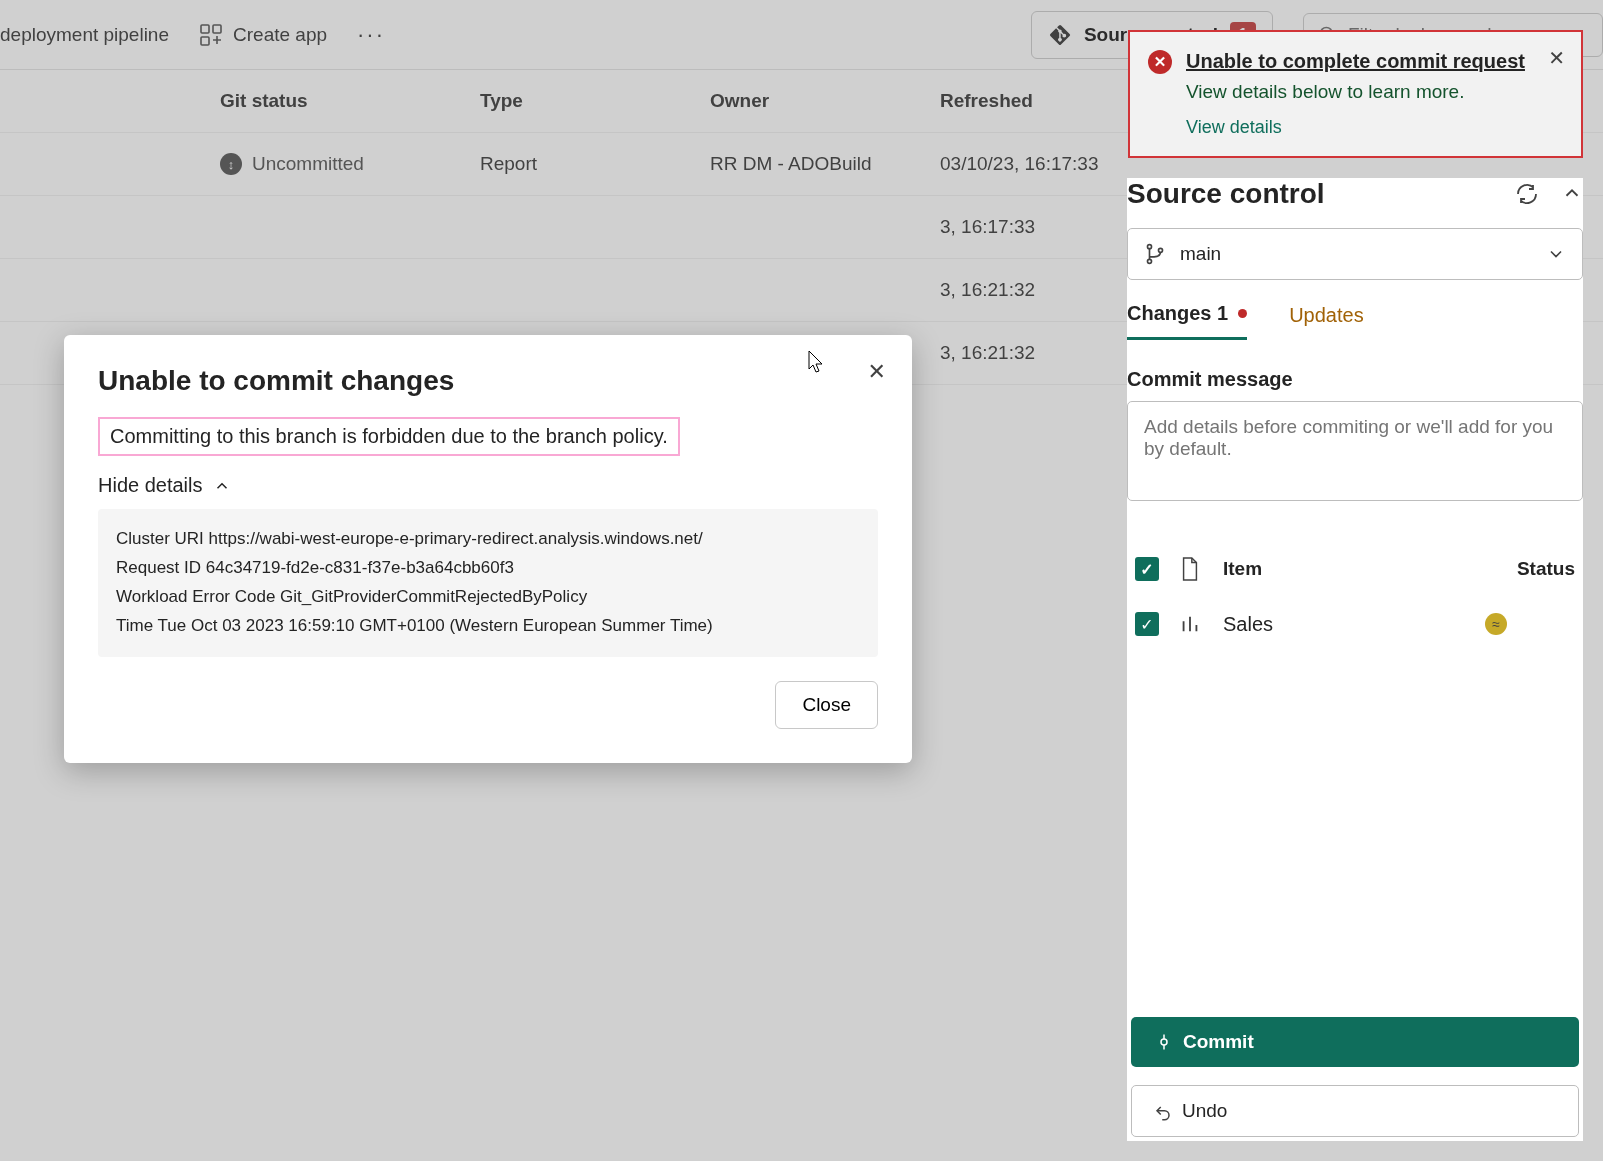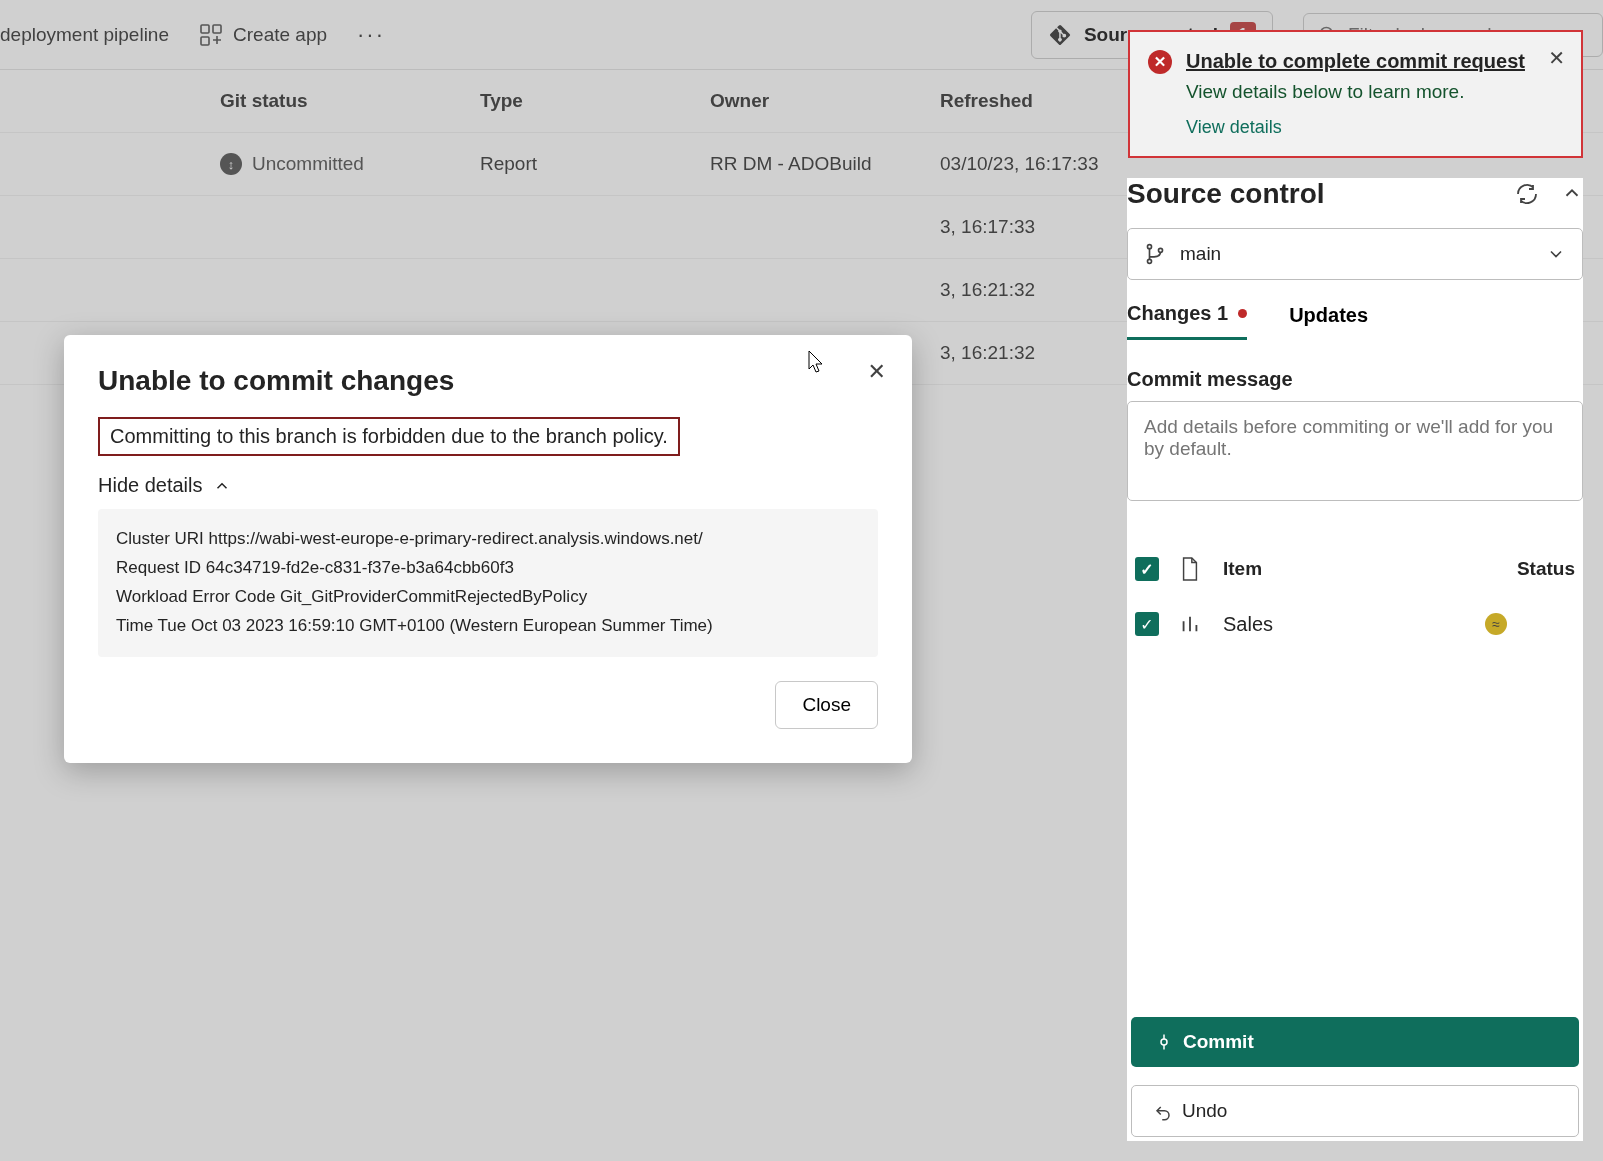--- a/index.html
+++ b/index.html
@@ -77,21 +77,21 @@
     box-shadow: 0 8px 30px rgba(0,0,0,0.25);
     padding: 30px 34px 34px 34px;
   }
   .dialog h2 { font-size:28px; font-weight:600; margin-bottom:20px; }
   .dialog .close-x {
     position:absolute; top:24px; right:26px;
     font-size:22px; color:#424242; cursor:pointer; background:none; border:none;
   }
   .dialog .msg {
     font-size:20px; color:#242424;
-    border:2px solid #7f1d1d; padding:6px 10px;
+    border:2px solid #f9a8d4; padding:6px 10px;
     display:inline-block; margin-bottom:18px;
   }
   .dialog .toggle {
     font-size:20px; color:#242424; display:flex; align-items:center; gap:10px;
     cursor:pointer; margin-bottom:12px;
   }
   .dialog .details-box {
     background:#f5f5f5; border-radius:4px; padding:16px 18px;
     font-size:17px; line-height:1.7; color:#242424;
   }
@@ -129,21 +129,21 @@
   }
   .sc-panel .heading { display:flex; align-items:center; gap:18px; font-size:28px; font-weight:600; padding-bottom:18px; }
   .sc-panel .heading .right { margin-left:auto; display:flex; gap:22px; }
   .sc-panel .branch {
     border:1px solid #bdbdbd; border-radius:5px;
     padding:14px 16px; display:flex; align-items:center; gap:14px;
     font-size:19px; cursor:pointer; margin-bottom:22px;
   }
   .sc-panel .branch .chev { margin-left:auto; }
   .sc-panel .tabs { display:flex; gap:42px; font-size:20px; margin-bottom:28px; }
-  .sc-panel .tab { padding-bottom:12px; cursor:pointer; color:#000000; display:flex; align-items:center; gap:10px;font-weight:bold; }
+  .sc-panel .tab { padding-bottom:12px; cursor:pointer; color:#a16207; display:flex; align-items:center; gap:10px; }
   .sc-panel .tab.active { font-weight:600; border-bottom:3px solid #0f6e5c; color:#242424; }
   .sc-panel .tab .rd { width:9px; height:9px; border-radius:50%; background:#bf2a2a; }
   .sc-panel .label { font-size:20px; font-weight:600; margin-bottom:10px; }
   .sc-panel textarea {
     width:100%; height:100px; border:1px solid #bdbdbd; border-radius:5px;
     padding:14px 16px; font-size:19px; font-family:inherit; color:#616161;
     resize:none; margin-bottom:40px;
   }
   .sc-panel .items-head {
     display:grid; grid-template-columns:44px 44px 1fr 90px;

